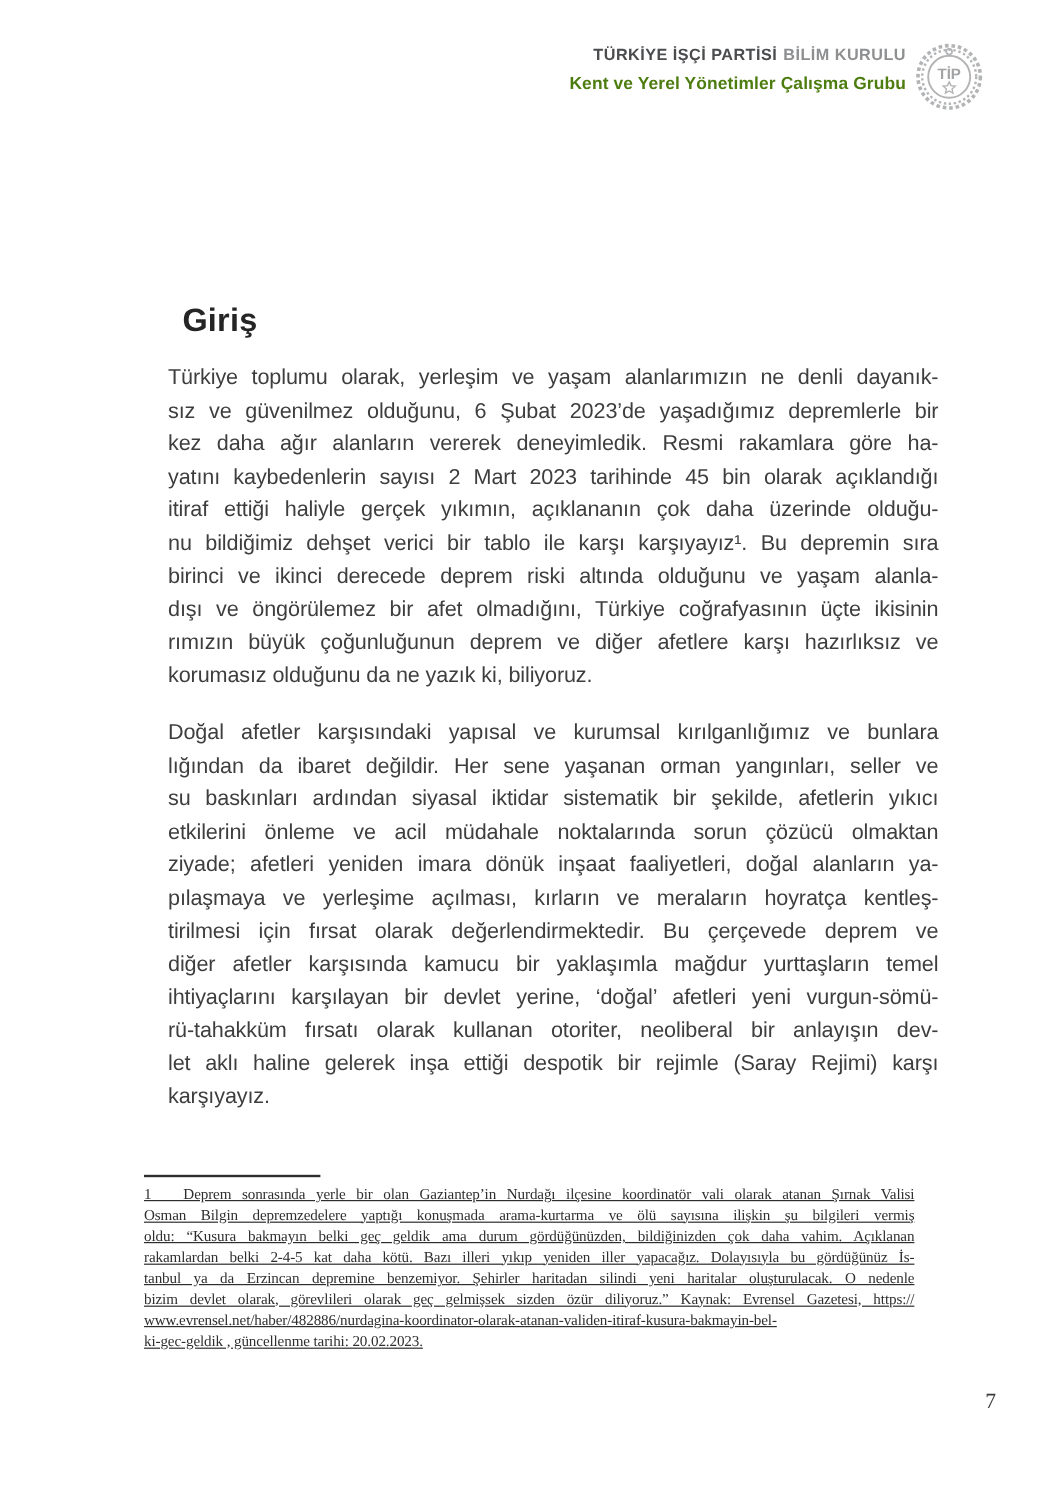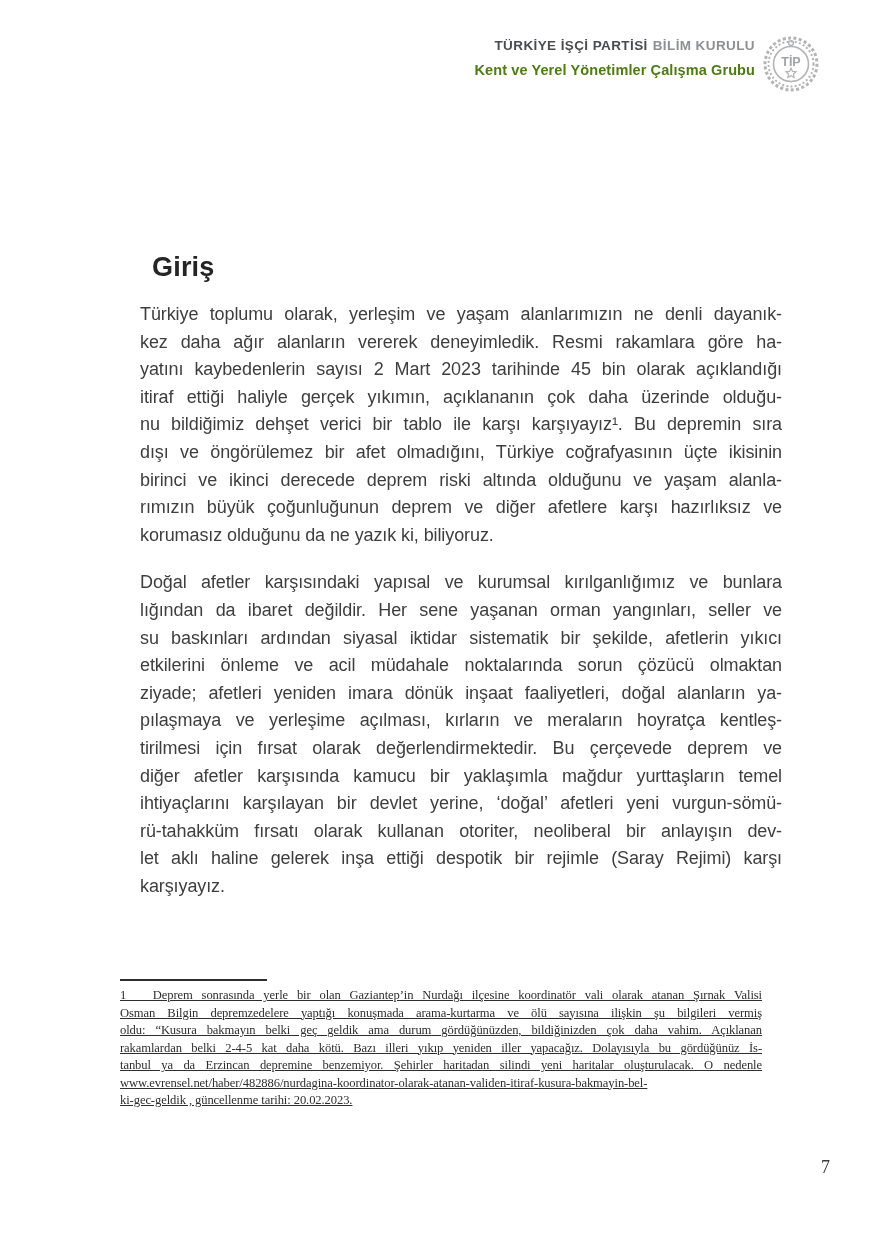--- a/index.html
+++ b/index.html
@@ -89,26 +89,27 @@
       </g>
       <text x="29" y="30.5" text-anchor="middle" font-family="Liberation Sans, sans-serif" font-size="12.5" font-weight="bold" fill="#a2a3a5">TİP</text>
     </svg>
   </div>
 
   <div class="title">Giriş</div>
 
   <div class="body">
       <div class="para">
         <div class="line">Türkiye toplumu olarak, yerleşim ve yaşam alanlarımızın ne denli dayanık-</div>
+        <div class="line">sız ve güvenilmez olduğunu, 6 Şubat 2023’de yaşadığımız depremlerle bir</div>
         <div class="line">kez daha ağır alanların vererek deneyimledik. Resmi rakamlara göre ha-</div>
         <div class="line">yatını kaybedenlerin sayısı 2 Mart 2023 tarihinde 45 bin olarak açıklandığı</div>
         <div class="line">itiraf ettiği haliyle gerçek yıkımın, açıklananın çok daha üzerinde olduğu-</div>
         <div class="line">nu bildiğimiz dehşet verici bir tablo ile karşı karşıyayız¹. Bu depremin sıra</div>
+        <div class="line">birinci ve ikinci derecede deprem riski altında olduğunu ve yaşam alanla-</div>
         <div class="line">dışı ve öngörülemez bir afet olmadığını, Türkiye coğrafyasının üçte ikisinin</div>
-        <div class="line">birinci ve ikinci derecede deprem riski altında olduğunu ve yaşam alanla-</div>
         <div class="line">rımızın büyük çoğunluğunun deprem ve diğer afetlere karşı hazırlıksız ve</div>
         <div class="line last">korumasız olduğunu da ne yazık ki, biliyoruz.</div>
       </div>
       <div class="para">
         <div class="line">Doğal afetler karşısındaki yapısal ve kurumsal kırılganlığımız ve bunlara</div>
         <div class="line">lığından da ibaret değildir. Her sene yaşanan orman yangınları, seller ve</div>
         <div class="line">su baskınları ardından siyasal iktidar sistematik bir şekilde, afetlerin yıkıcı</div>
         <div class="line">etkilerini önleme ve acil müdahale noktalarında sorun çözücü olmaktan</div>
         <div class="line">ziyade; afetleri yeniden imara dönük inşaat faaliyetleri, doğal alanların ya-</div>
         <div class="line">pılaşmaya ve yerleşime açılması, kırların ve meraların hoyratça kentleş-</div>
@@ -122,19 +123,20 @@
     </div>
 
   <div class="fn-rule"></div>
 
   <div class="footnote">
       <div class="line">1&nbsp;&nbsp;&nbsp;Deprem sonrasında yerle bir olan Gaziantep’in Nurdağı ilçesine koordinatör vali olarak atanan Şırnak Valisi</div>
       <div class="line">Osman Bilgin depremzedelere yaptığı konuşmada arama-kurtarma ve ölü sayısına ilişkin şu bilgileri vermiş</div>
       <div class="line">oldu: “Kusura bakmayın belki geç geldik ama durum gördüğünüzden, bildiğinizden çok daha vahim. Açıklanan</div>
       <div class="line">rakamlardan belki 2-4-5 kat daha kötü. Bazı illeri yıkıp yeniden iller yapacağız. Dolayısıyla bu gördüğünüz İs-</div>
       <div class="line">tanbul ya da Erzincan depremine benzemiyor. Şehirler haritadan silindi yeni haritalar oluşturulacak. O nedenle</div>
+      <div class="line">bizim devlet olarak, görevlileri olarak geç gelmişsek sizden özür diliyoruz.” Kaynak: Evrensel Gazetesi, https://</div>
       <div class="line">www.evrensel.net/haber/482886/nurdagina-koordinator-olarak-atanan-validen-itiraf-kusura-bakmayin-bel-</div>
       <div class="line last">ki-gec-geldik , güncellenme tarihi: 20.02.2023.</div>
     </div>
 
   <div class="pagenum">7</div>
 
 </div>
 
 </body></html>

